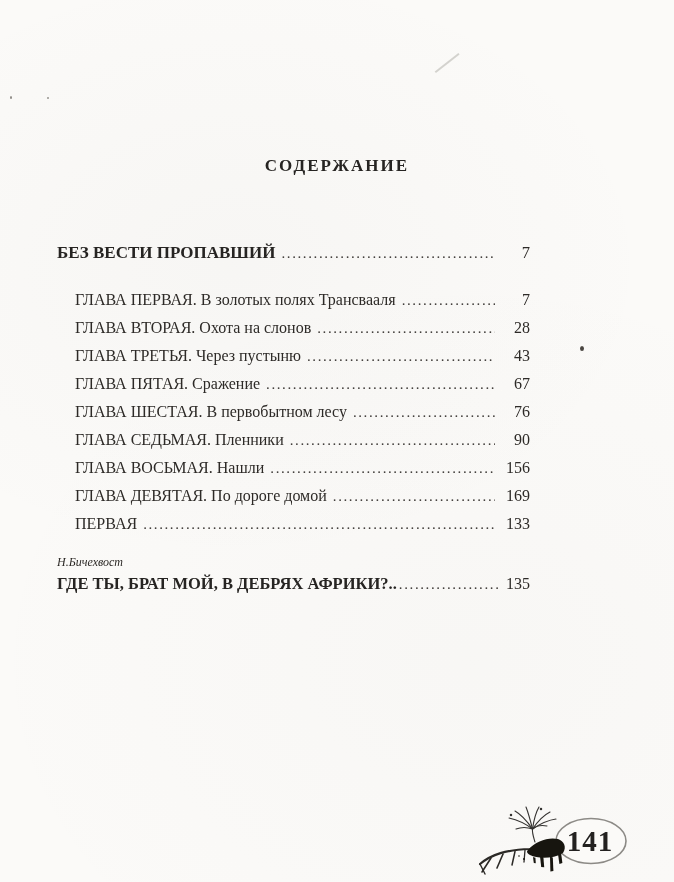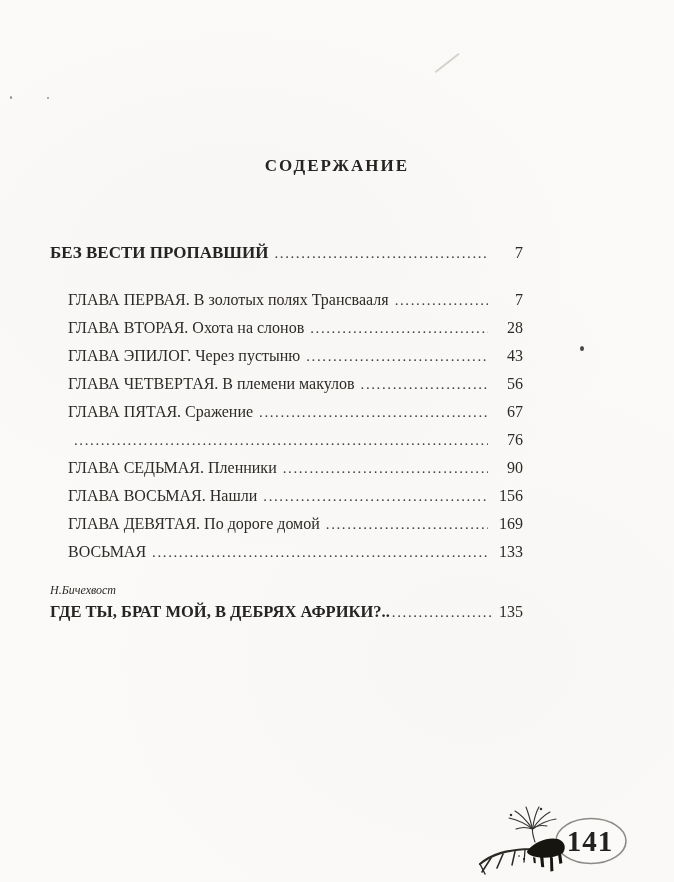--- a/index.html
+++ b/index.html
@@ -23,21 +23,21 @@
     top: 156px; left: 0; width: 100%;
     margin: 0;
     text-align: center;
     font-size: 17px;
     font-weight: bold;
     letter-spacing: 2px;
     color: #262422;
   }
   .toc {
     position: absolute;
-    left: 50px; top: 243px;
+    left: 57px; top: 243px;
     width: 473px;
   }
   .row {
     display: flex;
     align-items: baseline;
   }
   .section-row {
     line-height: 19px;
     font-size: 17px;
     font-weight: bold;
@@ -127,55 +127,51 @@
         <span class="label">ГЛАВА ПЕРВАЯ. В золотых полях Трансвааля</span>
         <span class="leader"></span>
         <span class="num">7</span>
       </div>
       <div class="row">
         <span class="label">ГЛАВА ВТОРАЯ. Охота на слонов</span>
         <span class="leader"></span>
         <span class="num">28</span>
       </div>
       <div class="row">
-        <span class="label">ГЛАВА ЭПИЛОГ. Через пустыню</span>
+        <span class="label">ГЛАВА ТРЕТЬЯ. Через пустыню</span>
         <span class="leader"></span>
         <span class="num">43</span>
       </div>
       <div class="row">
-        <span class="label">ГЛАВА ЧЕТВЕРТАЯ. В племени макулов</span>
-        <span class="leader"></span>
-        <span class="num">56</span>
-      </div>
-      <div class="row">
         <span class="label">ГЛАВА ПЯТАЯ. Сражение</span>
         <span class="leader"></span>
         <span class="num">67</span>
       </div>
       <div class="row">
+        <span class="label">ГЛАВА ШЕСТАЯ. В первобытном лесу</span>
         <span class="leader"></span>
         <span class="num">76</span>
       </div>
       <div class="row">
         <span class="label">ГЛАВА СЕДЬМАЯ. Пленники</span>
         <span class="leader"></span>
         <span class="num">90</span>
       </div>
       <div class="row">
         <span class="label">ГЛАВА ВОСЬМАЯ. Нашли</span>
         <span class="leader"></span>
         <span class="num">156</span>
       </div>
       <div class="row">
         <span class="label">ГЛАВА ДЕВЯТАЯ. По дороге домой</span>
         <span class="leader"></span>
         <span class="num">169</span>
       </div>
       <div class="row">
-        <span class="label">ВОСЬМАЯ</span>
+        <span class="label">ПЕРВАЯ</span>
         <span class="leader"></span>
         <span class="num">133</span>
       </div>
     </div>
 
     <div class="appendix">
       <div class="appendix-author">Н.Бичехвост</div>
       <div class="row appendix-row">
         <span class="label">ГДЕ ТЫ, БРАТ МОЙ, В ДЕБРЯХ АФРИКИ?..</span>
         <span class="leader"></span>

